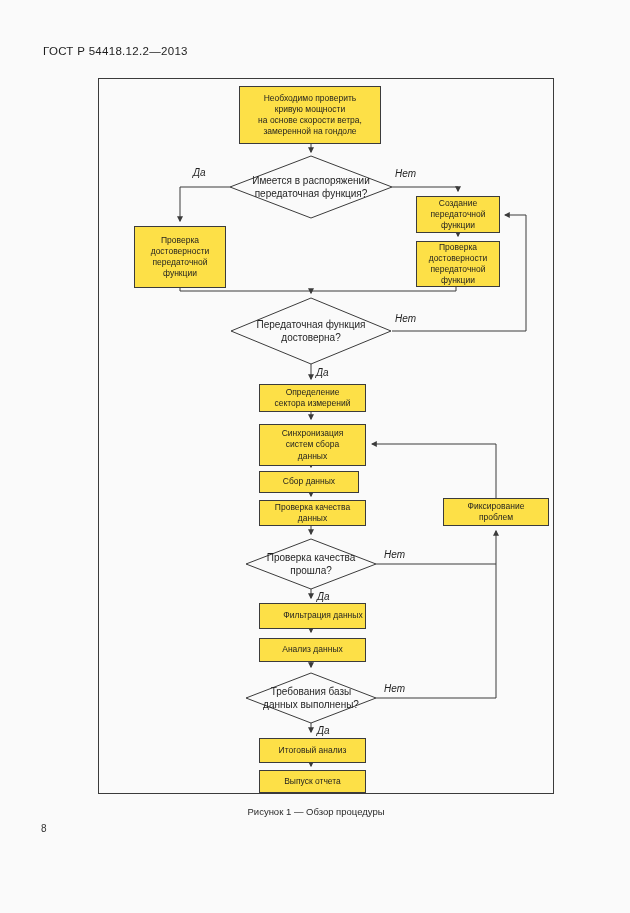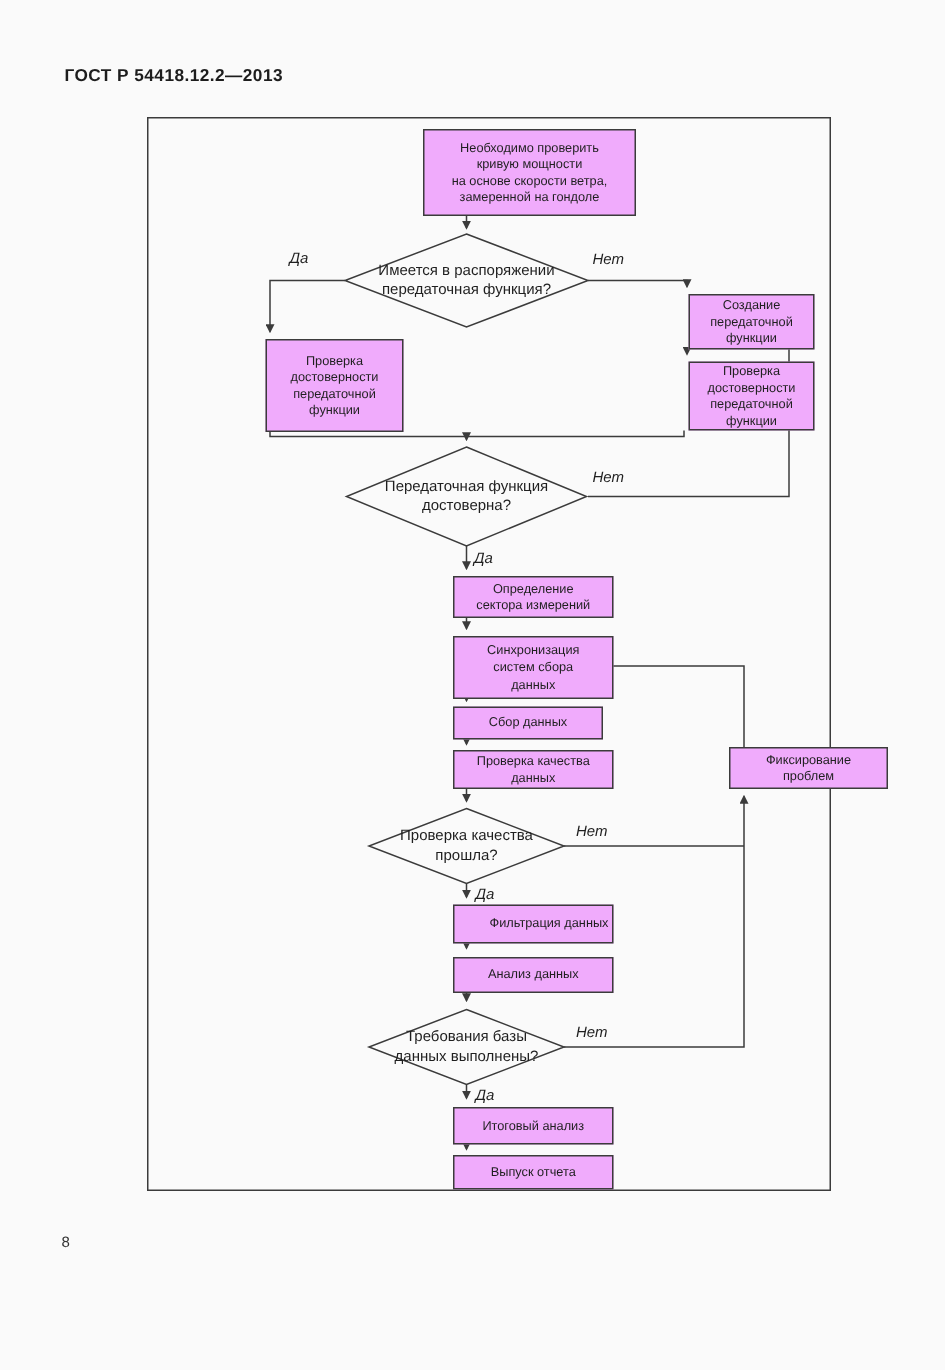--- a/index.html
+++ b/index.html
@@ -2,38 +2,38 @@
 <html><head>
 <meta charset="utf-8">
 <style>
   html,body{margin:0;padding:0;}
   body{background:#e8e8e8;}
   .page{
     position:relative;width:630px;height:913px;background:#fafafa;
     font-family:"Liberation Sans", sans-serif;color:#222;overflow:hidden;
   }
   .doc-header{
-    position:absolute;left:43px;top:45px;font-size:11.5px;font-weight:bold;
+    position:absolute;left:43px;top:45px;font-size:11.5px;font-weight:normal;
     letter-spacing:.3px;color:#1d1d1d;
   }
   .page-number{position:absolute;left:41px;top:823px;font-size:10px;color:#333;}
   .figure-caption{
     position:absolute;left:158px;top:806px;width:316px;text-align:center;
     font-size:9.5px;color:#2a2a2a;
   }
   .frame{
     position:absolute;left:98px;top:78px;width:454px;height:714px;
     border:1px solid #3b3b3b;
   }
   .frame svg{position:absolute;left:0;top:0;}
   .node{
-    position:absolute;border:1px solid #3b3b3b;background:#f0abfc;
+    position:absolute;border:1px solid #3b3b3b;background:#fde047;
     display:flex;align-items:center;justify-content:center;
     text-align:center;font-size:8.5px;line-height:1.3;color:#1f1f1f;
-    white-space:pre-line;box-sizing:border-box;margin-left:43px;
+    white-space:pre-line;box-sizing:border-box;
   }
   .dtext{
     position:absolute;display:flex;align-items:center;justify-content:center;
     text-align:center;font-size:10px;line-height:1.3;color:#1f1f1f;
     white-space:pre-line;
   }
   .elabel{position:absolute;font-size:10px;color:#1f1f1f;font-style:italic;}
 </style>
 </head>
 <body>
@@ -123,14 +123,15 @@
     <div class="elabel" style="left:94px;top:88px;">Да</div>
     <div class="elabel" style="left:296px;top:89px;">Нет</div>
     <div class="elabel" style="left:296px;top:234px;">Нет</div>
     <div class="elabel" style="left:217px;top:288px;">Да</div>
     <div class="elabel" style="left:285px;top:470px;">Нет</div>
     <div class="elabel" style="left:218px;top:512px;">Да</div>
     <div class="elabel" style="left:285px;top:604px;">Нет</div>
     <div class="elabel" style="left:218px;top:646px;">Да</div>
   </div>
 
+  <div class="figure-caption">Рисунок 1 — Обзор процедуры</div>
   <div class="page-number">8</div>
 </div>
 
 </body></html>

